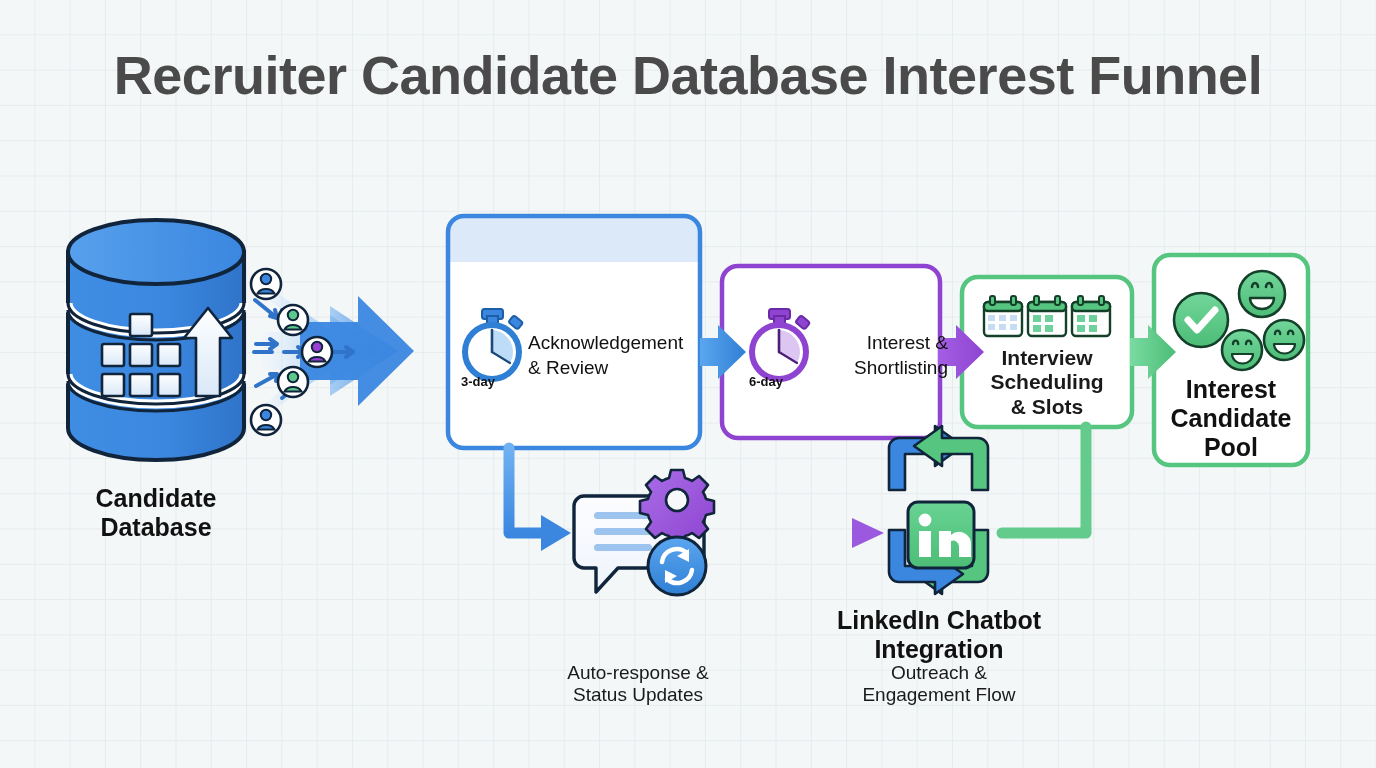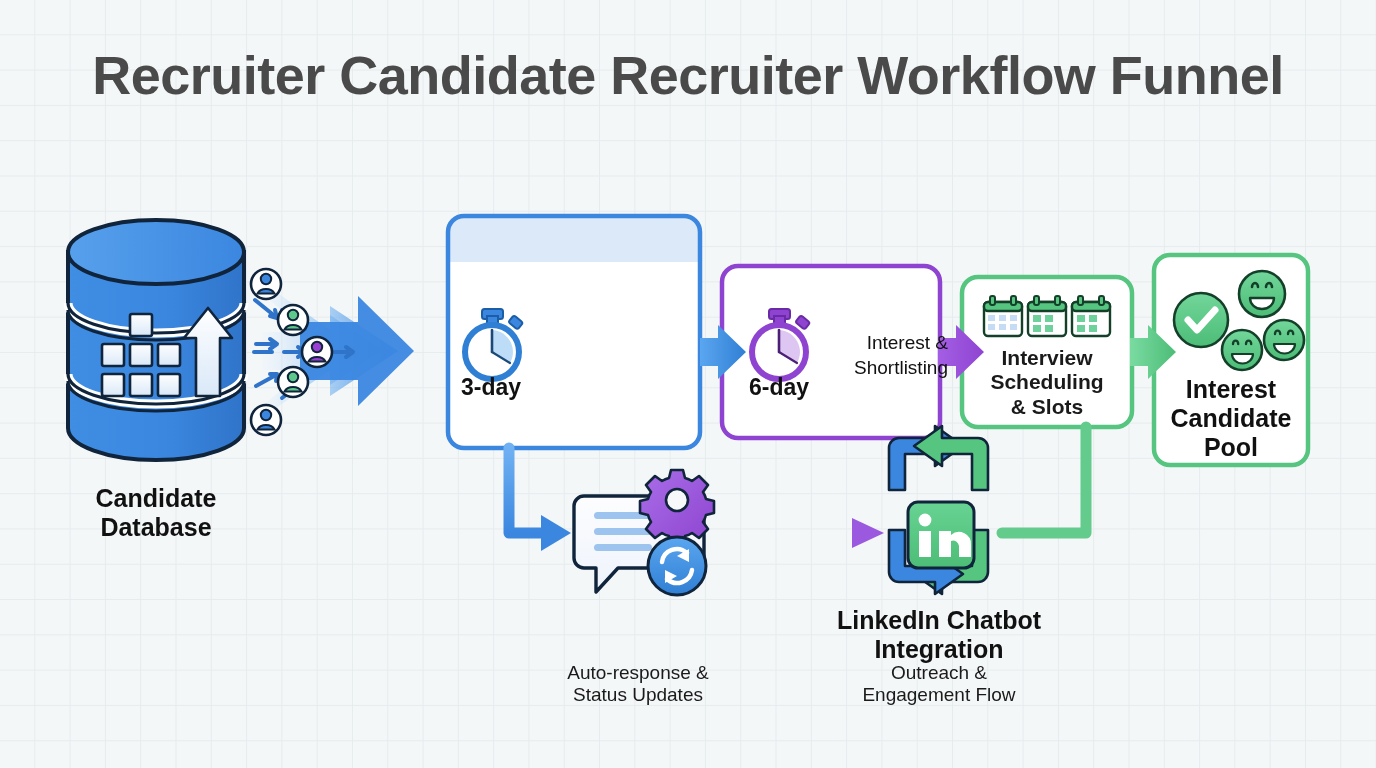--- a/index.html
+++ b/index.html
@@ -42,29 +42,29 @@
   .box-head {
     position: absolute;
     font-size: 19px; font-weight: bold; color: #111;
   }
   .box-txt {
     position: absolute;
     font-size: 19px; color: #111; line-height: 1.3; white-space: pre-line;
   }
   .day-txt {
     position: absolute;
-    font-size: 23px; font-weight: bold; color: #111;
+    font-size: 13px; font-weight: bold; color: #111;
   }
 </style>
 </head>
 <body>
 
 <div id="canvas">
 
-  <div id="title">Recruiter Candidate Recruiter Workflow Funnel</div>
+  <div id="title">Recruiter Candidate Database Interest Funnel</div>
 
   <svg class="layer" viewBox="0 0 1376 768">
     <defs>
       <linearGradient id="funnelGrad" x1="0" y1="0" x2="1" y2="0">
         <stop offset="0%" stop-color="#dfeeff" stop-opacity="0.15"></stop>
         <stop offset="45%" stop-color="#8cc0f2" stop-opacity="0.65"></stop>
         <stop offset="100%" stop-color="#3b87e0" stop-opacity="1"></stop>
       </linearGradient>
       <linearGradient id="cylBody" x1="0" y1="0" x2="1" y2="0">
         <stop offset="0%" stop-color="#3f8ee3"></stop>
@@ -364,20 +364,22 @@
     </g>
 
     <g>
       <path d="M1002 533 L1086 533 L1086 427" fill="none" stroke="#63cc8c" stroke-width="11" stroke-linecap="round" stroke-linejoin="round"></path>
     </g>
   </svg>
 
   <div class="lbl lbl-big" style="left:56px; top:484px; width:200px;">Candidate
 Database</div>
 
+  <div class="box-txt" style="left:528px; top:331px; width:160px;">Acknowledgement
+&amp; Review</div>
   <div class="day-txt" style="left:461px; top:374px;">3-day</div>
 
   <div class="box-txt" style="left:818px; top:331px; width:130px;text-align:right;">Interest &amp;
 Shortlisting</div>
   <div class="day-txt" style="left:749px; top:374px;">6-day</div>
 
   <div class="lbl lbl-mid" style="left:962px; top:346px; width:170px;">Interview
 Scheduling
 &amp; Slots</div>
 

